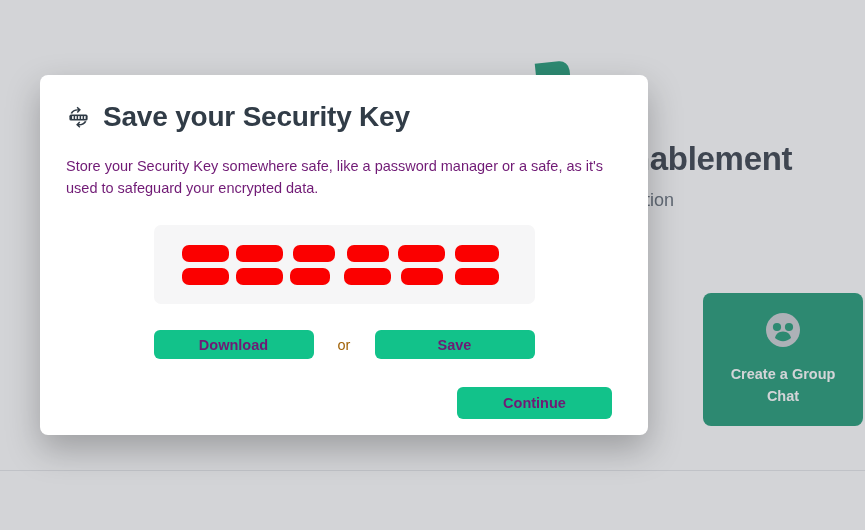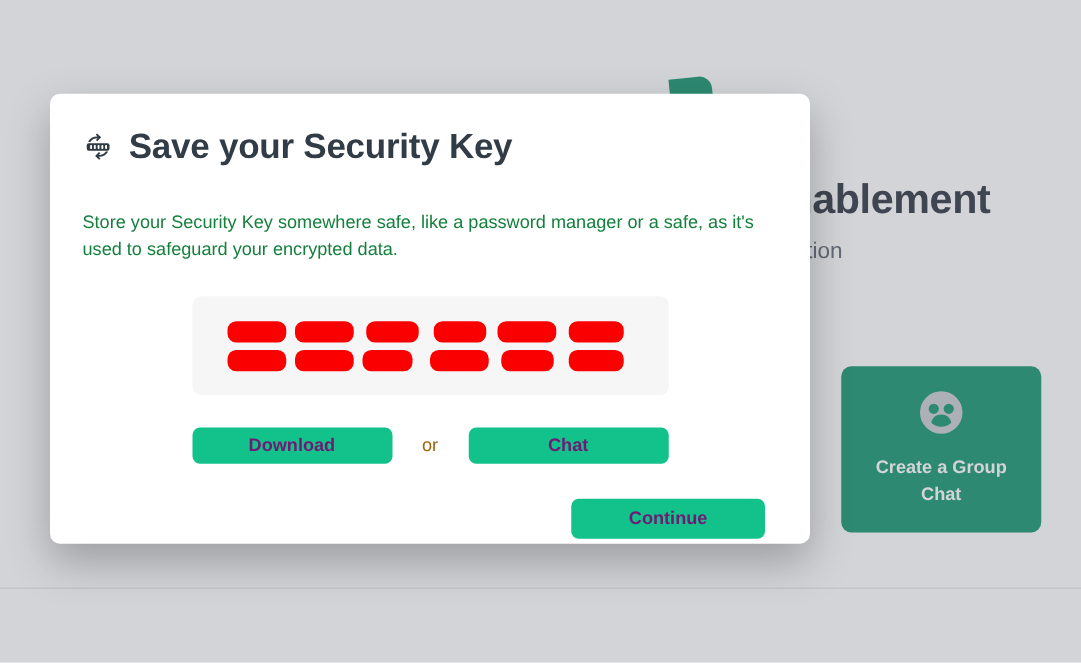--- a/index.html
+++ b/index.html
@@ -44,21 +44,21 @@
   #bg-subheading {
     position: absolute;
     left: 470px;
     top: 190px;
     font-size: 18px;
     color: #5b6672;
     white-space: nowrap;
   }
   #bg-card-group {
     position: absolute;
-    left: 673px;
+    left: 703px;
     top: 293px;
     width: 160px;
     height: 133px;
     background: #12946e;
     border-radius: 8px;
     display: flex;
     flex-direction: column;
     align-items: center;
     justify-content: center;
     gap: 16px;
@@ -109,25 +109,25 @@
   }
   .key-rotate-icon { width: 25px; height: 25px; display: block; flex: none; }
   .modal-title {
     font-size: 28px;
     font-weight: bold;
     color: #313c47;
     letter-spacing: -0.2px;
   }
 
   .modal-desc {
-    margin-top: 34px;
+    margin-top: 22px;
     margin-left: 2px;
     font-size: 14.5px;
     line-height: 1.52;
-    color: #15803d;
+    color: #701a75;
     max-width: 548px;
   }
 
   .key-box {
     margin: 26px auto 0 auto;
     width: 381px;
     height: 79px;
     background: #f6f6f7;
     border-radius: 7px;
     display: flex;
@@ -248,19 +248,19 @@
         <div class="key-redaction w3" style="background: rgb(251, 0, 0);"></div>
         <div class="key-redaction w1" style="background: rgb(251, 0, 0);"></div>
         <div class="key-redaction w2" style="background: rgb(251, 0, 0);"></div>
         <div class="key-redaction w4" style="background: rgb(251, 0, 0);"></div>
       </div>
   </div>
 
   <div class="action-row">
     <button class="btn btn-download">Download</button>
     <span class="or-text">or</span>
-    <button class="btn btn-copy">Chat</button>
+    <button class="btn btn-copy">Save</button>
   </div>
 
   <div class="footer-row">
     <button class="btn btn-continue">Continue</button>
   </div>
 </div>
 
 </body></html>

